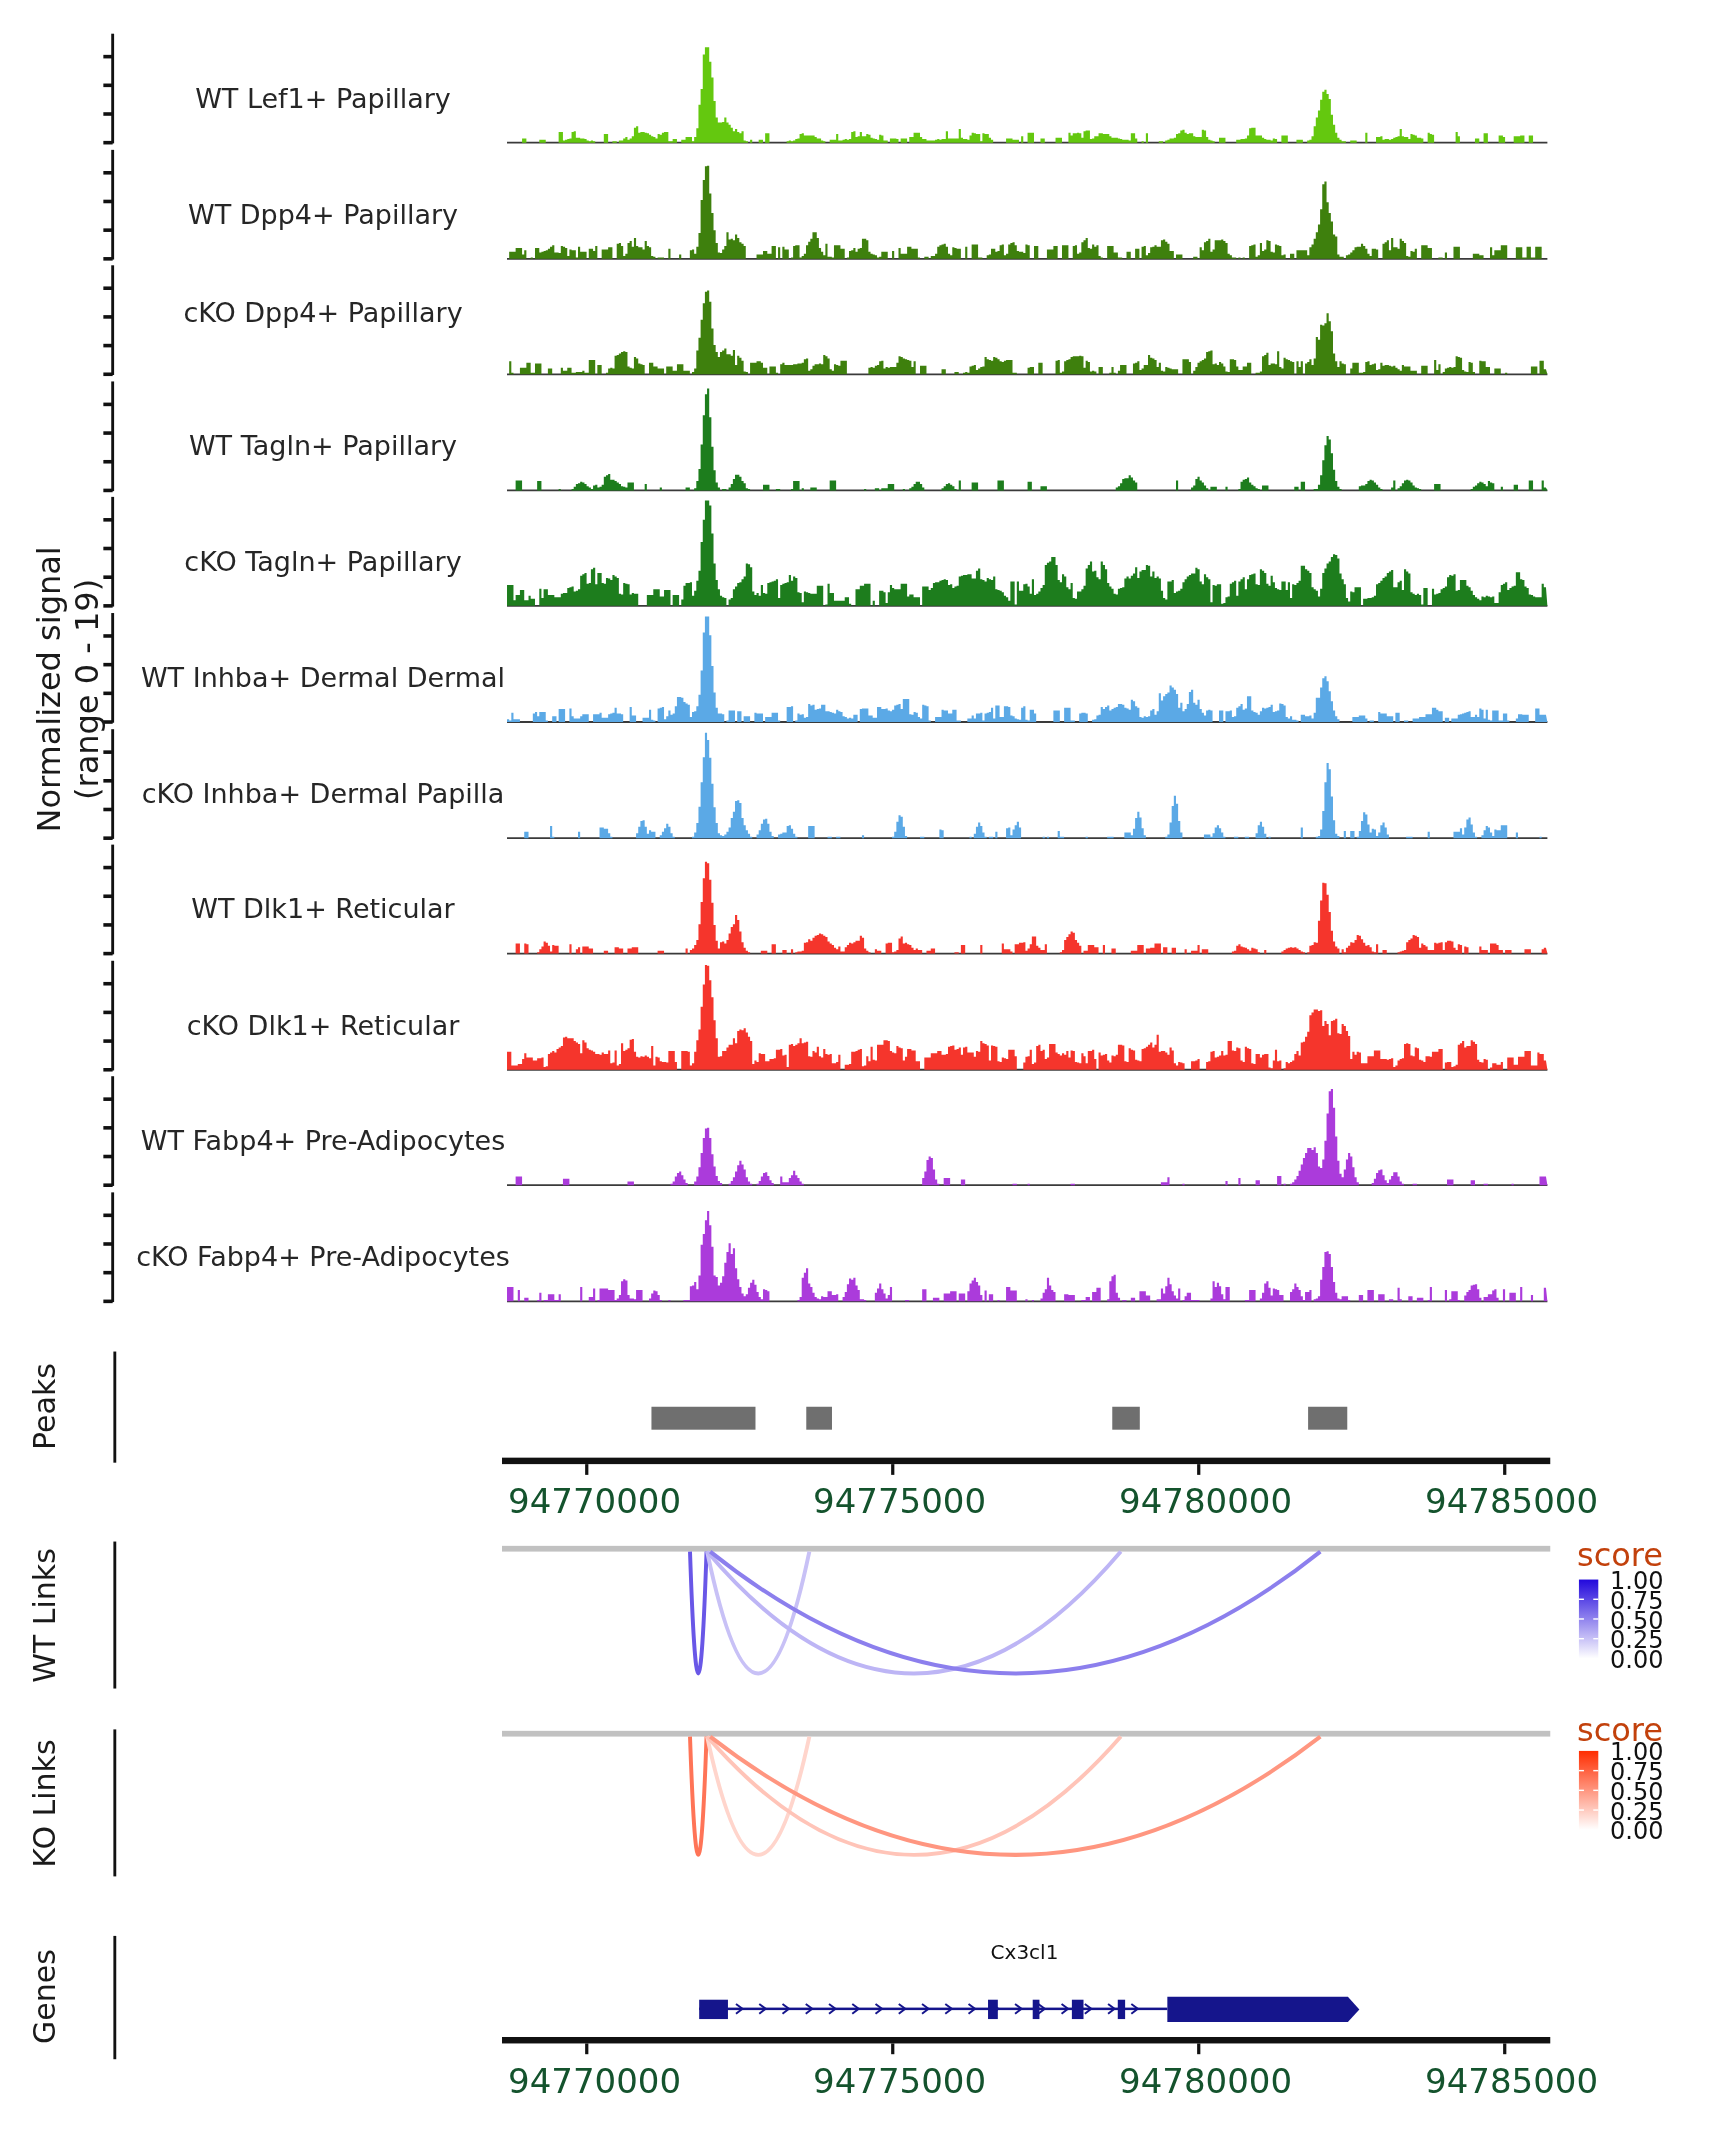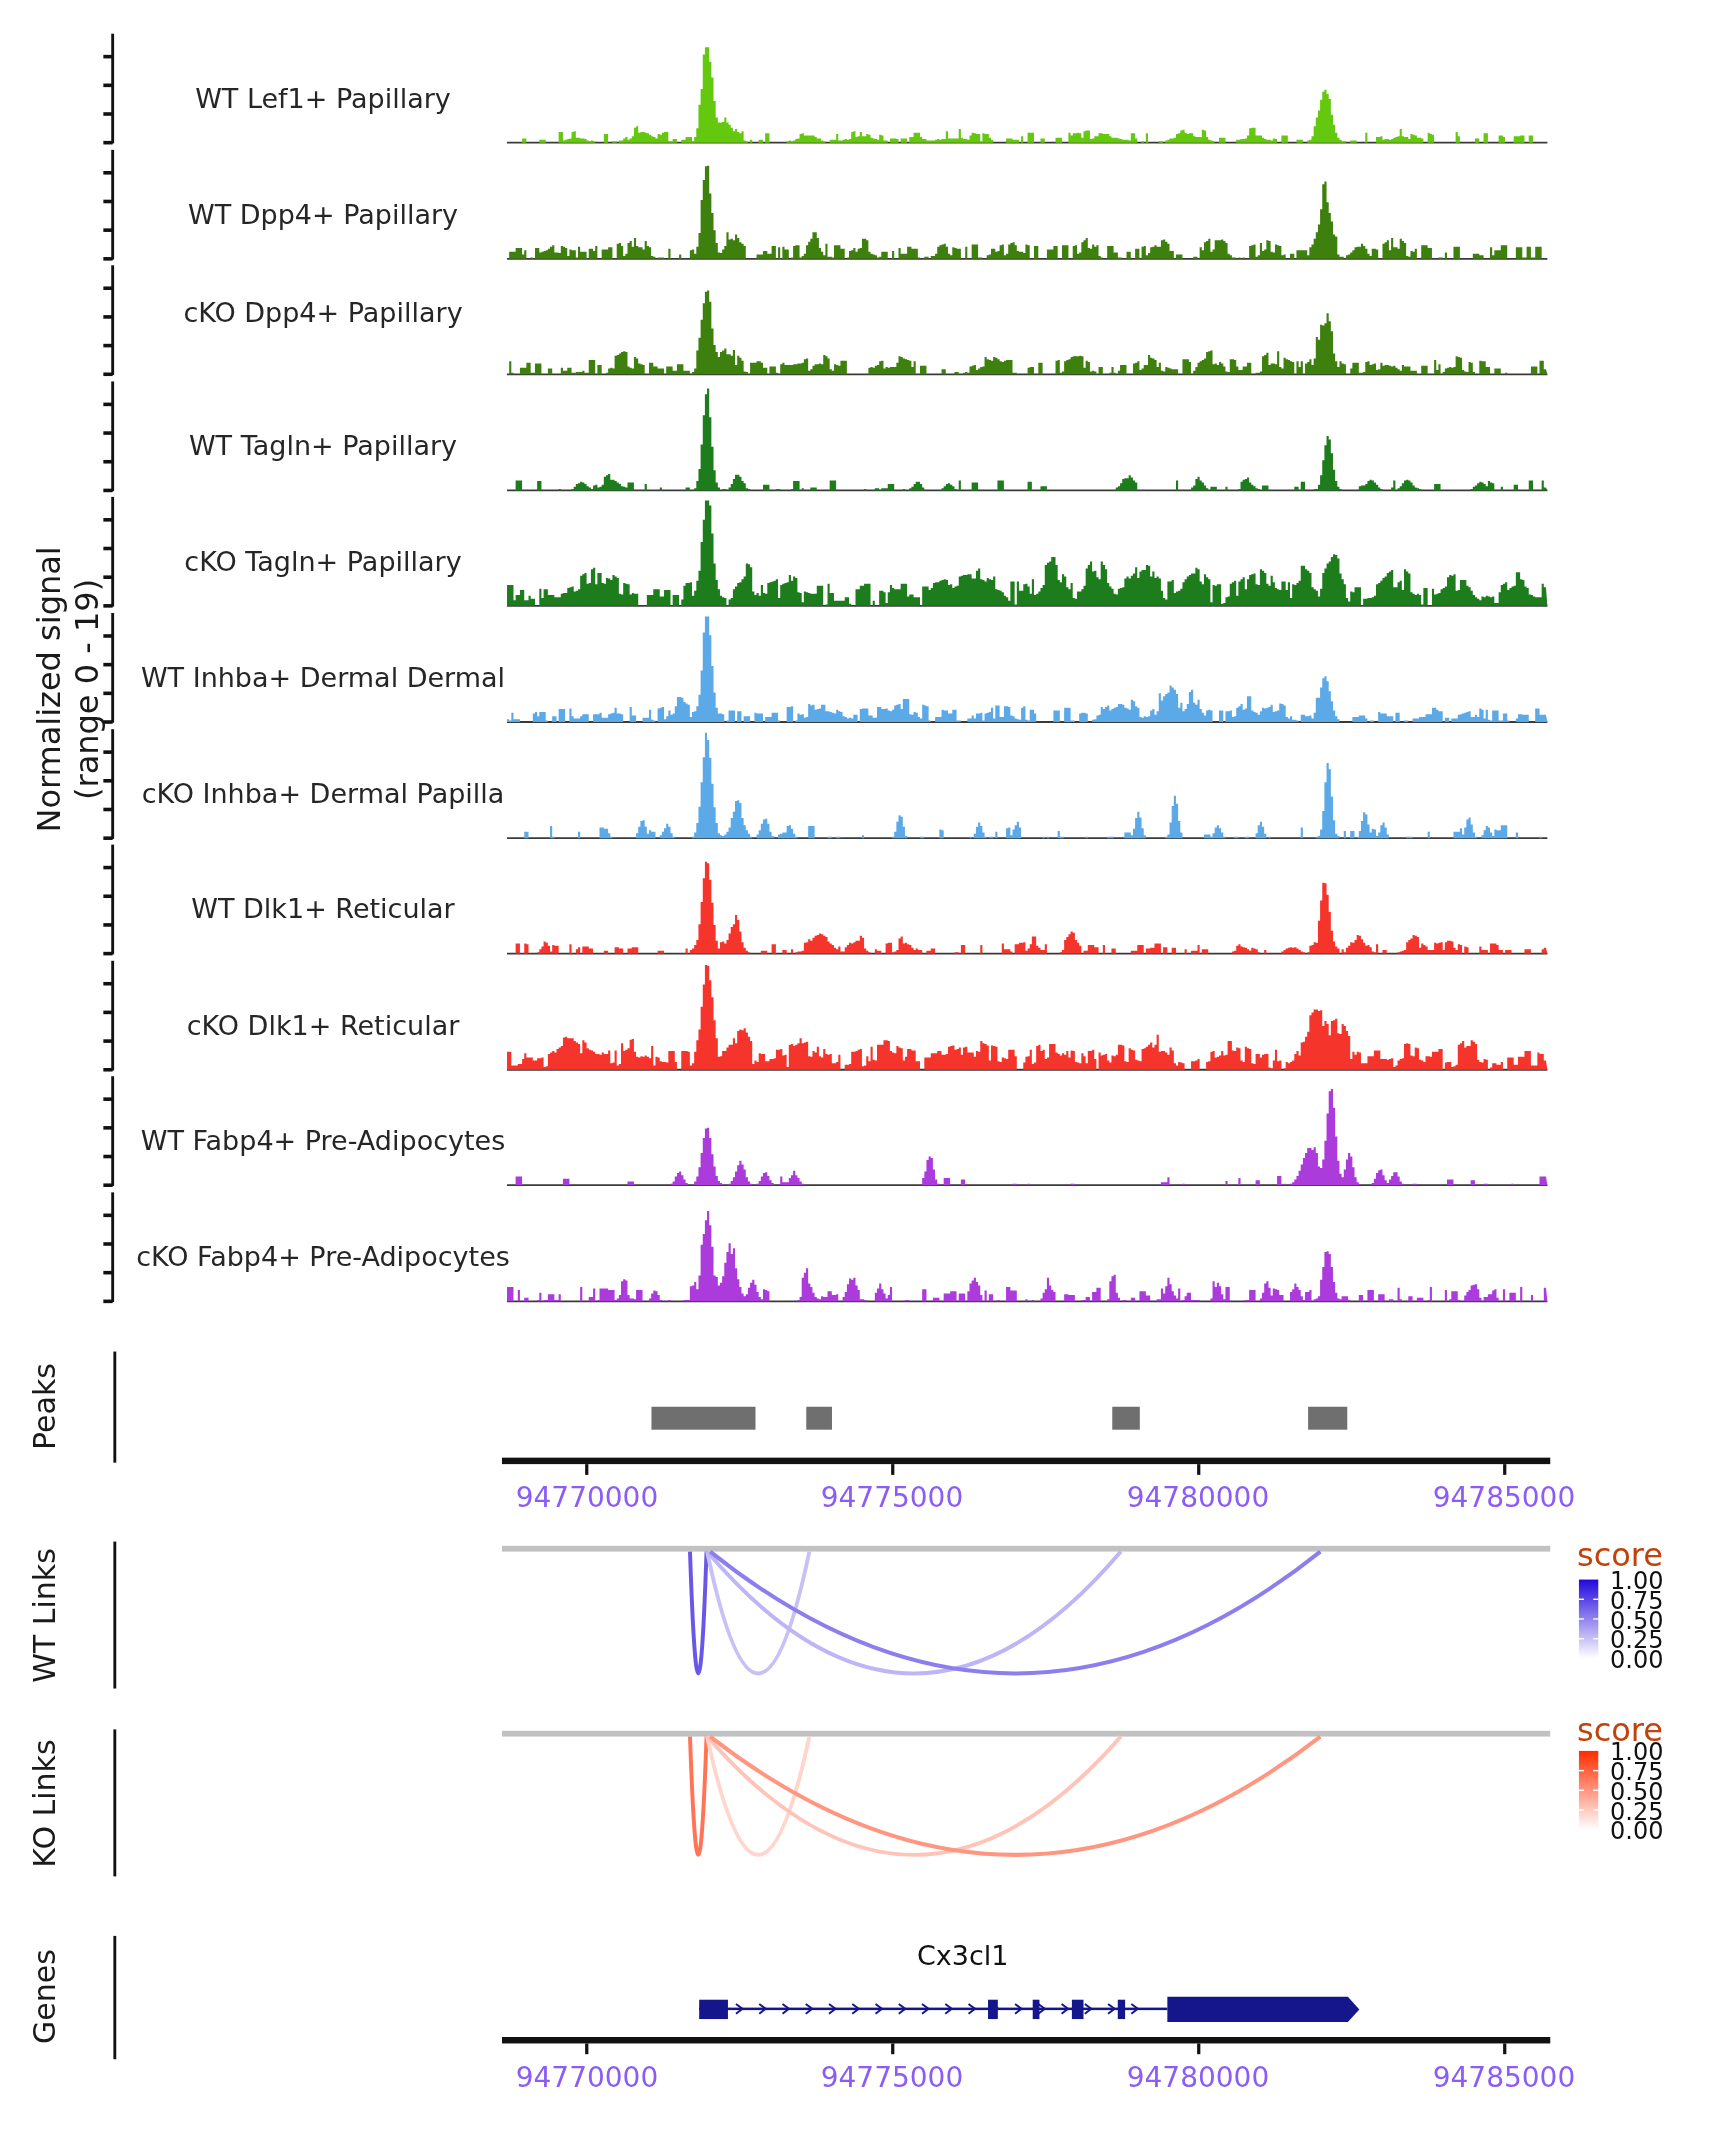--- a/index.html
+++ b/index.html
@@ -1,29 +1,29 @@
 <!DOCTYPE html>
 <html style="font-size:11.5px"><head>
 <meta charset="utf-8">
 <style>
   html,body{margin:0;padding:0;background:#fff;}
   #fig{position:relative;width:1721px;height:2151px;background:#fff;overflow:hidden;
        font-family:"DejaVu Sans","Liberation Sans",sans-serif;}
   #plot{position:absolute;left:0;top:0;}
   .lbl{position:absolute;color:#262626;margin-top:8px;}
   .track-label{font-size:27px;text-align:center;width:430px;left:108px;}
-  .tick-label{font-size:28px;color:#8b5cf6;text-align:center;width:158px;}
+  .tick-label{font-size:34px;color:#14532d;text-align:right;width:158px;}
   .rot{position:absolute;transform:rotate(-90deg);transform-origin:center;
        text-align:center;color:#1a1a1a;font-size:30px;}
   #ylabel{position:absolute;left:-254px;top:651px;width:645px;text-align:center;
           transform:rotate(-90deg);transform-origin:center;font-size:32px;color:#1a1a1a;line-height:1.2;}
   .legend-title{position:absolute;font-size:32px;color:#c2410c;}
   .legend-num{position:absolute;font-size:24px;color:#111;}
   .axis-title{position:absolute;font-size:33px;color:#111;text-align:center;width:430px;}
-  .gene-name{position:absolute;font-size:27px;color:#111;width:215px;}
+  .gene-name{position:absolute;font-size:20px;color:#111;text-align:center;width:215px;}
 </style>
 </head>
 <body>
 
 <div id="fig">
   <svg id="plot" width="1721" height="2151" viewBox="0 0 2400 3000">
       <g>
         <line x1="157" y1="47" x2="157" y2="200" stroke="#111" stroke-width="4"></line>
         <line x1="144" y1="199" x2="157" y2="199" stroke="#111" stroke-width="5"></line>
         <line x1="144" y1="159" x2="157" y2="159" stroke="#111" stroke-width="5"></line>

